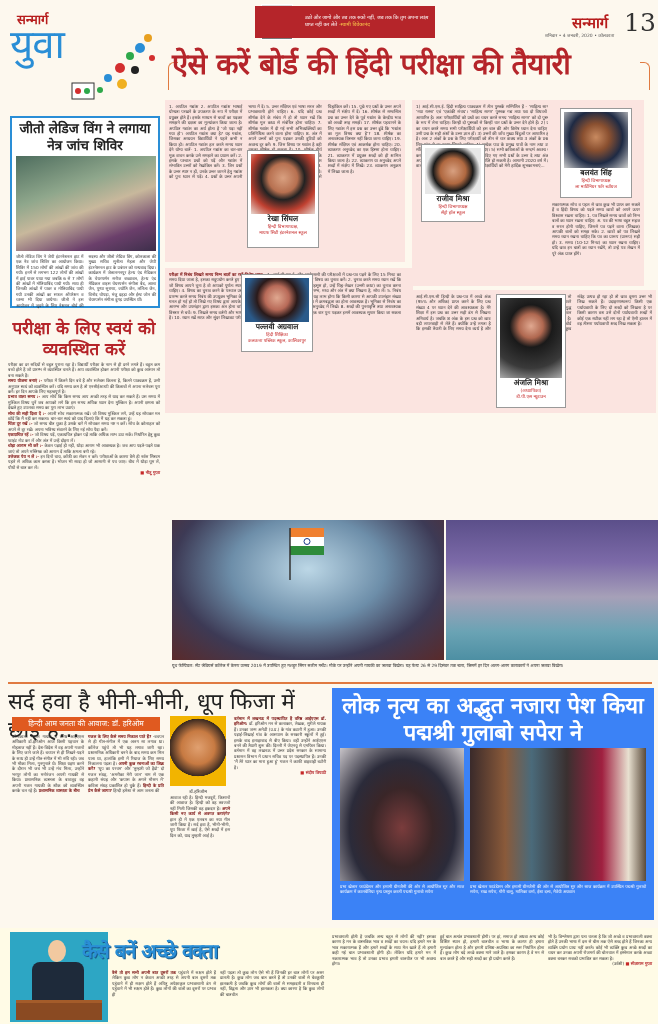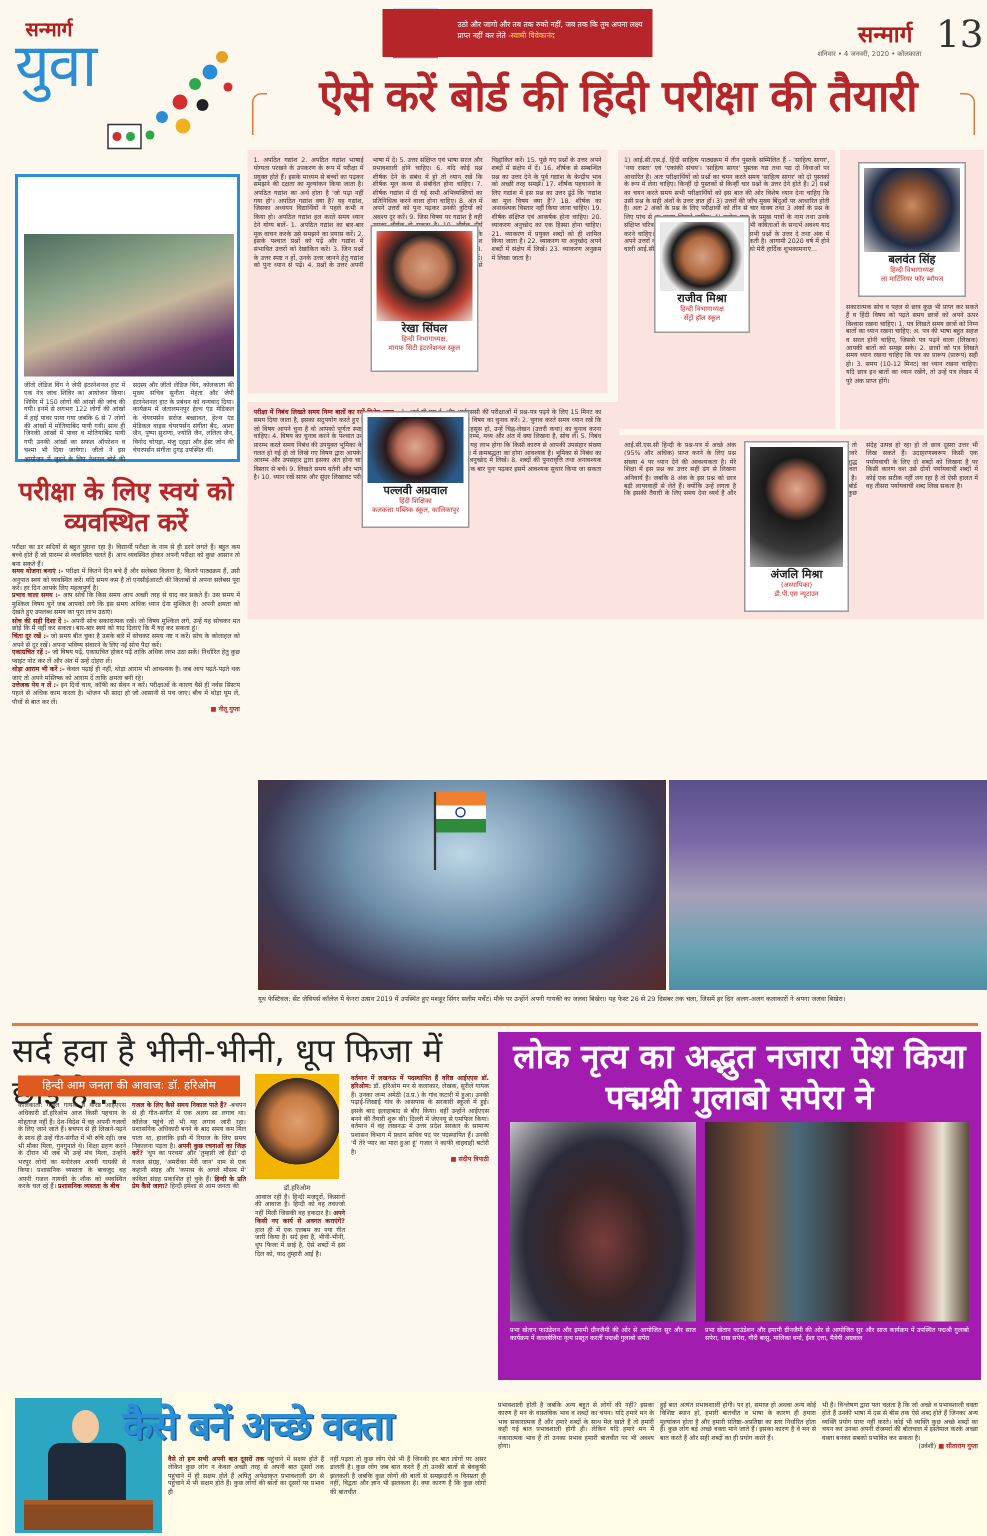--- a/index.html
+++ b/index.html
@@ -10,36 +10,36 @@
 
 .brand-small{left:17px;top:10px;font-family:"DejaVu Serif",serif;font-weight:bold;font-size:13px;color:#b71c1c}
 .brand-yuva{left:10px;top:22px;font-size:40px;font-weight:normal;color:#2a8ed6;letter-spacing:-1px;line-height:44px}
 .icons-cloud{left:60px;top:28px;width:110px;height:75px}
 .quote-bar{left:255px;top:6px;width:180px;height:32px;background:#b5252a;color:#fff;font-size:5px;line-height:7px;padding:8px 6px 0 50px}
 .quote-portrait{left:261px;top:4px;width:32px;height:36px;background:linear-gradient(#ddd,#777);border:1px solid #fff}
 .quote-author{color:#ffd34d}
 .masthead-brand{left:572px;top:12px;font-family:"DejaVu Serif",serif;font-weight:bold;font-size:15px;color:#b71c1c}
 .page-num{left:624px;top:8px;font-family:"DejaVu Serif",serif;font-size:25px;color:#333}
 .dateline{left:545px;top:32px;font-size:4.5px;color:#555}
-.main-title{left:172px;top:46px;width:480px;font-family:"DejaVu Sans",sans-serif;font-weight:bold;font-size:29px;color:#b5252a;letter-spacing:-0.5px;line-height:36px;text-align:center}
+.main-title{left:172px;top:46px;width:480px;font-family:"DejaVu Sans",sans-serif;font-weight:bold;font-size:29px;color:#b5252a;letter-spacing:-0.5px;line-height:36px;text-align:left}
 .title-bracket-l{left:168px;top:62px;width:10px;height:28px;border-left:1.5px solid #e07a40;border-top:1.5px solid #e07a40;border-radius:6px 0 0 0}
 .title-bracket-r{left:640px;top:62px;width:10px;height:28px;border-right:1.5px solid #e07a40;border-top:1.5px solid #e07a40;border-radius:0 6px 0 0}
 
 .jito-box{left:10px;top:116px;width:150px;height:192px;border:2px solid #2a8ed6;background:#fff}
 .jito-title{left:0;top:2px;width:146px;text-align:center;font-size:13.5px;line-height:17px;font-weight:bold;color:#222}
 .jito-photo{left:4px;top:38px;width:140px;height:95px;background:linear-gradient(160deg,#4e6d5e 0%,#8fa78c 35%,#c8b89c 55%,#6b3f6b 80%,#3c2e4a 100%)}
 .jito-text{left:4px;top:136px;width:140px;column-count:2;column-gap:5px}
 .exam-title{left:8px;top:318px;width:152px;font-size:17px;line-height:21px;font-weight:bold;color:#b5252a;text-align:center}
 .exam-text{left:8px;top:362px;width:152px}
 .byline{color:#b5252a;font-weight:bold}
 
 .pink{background:#fbe4e0}
 .box-a{left:165px;top:100px;width:240px;height:162px}
 .box-b{left:412px;top:100px;width:145px;height:186px}
-.box-c{left:560px;top:100px;width:96px;height:186px}
+.box-c{left:548px;top:100px;width:96px;height:186px}
 .box-d{left:165px;top:268px;width:248px;height:145px}
 .box-e{left:412px;top:290px;width:244px;height:123px}
 .col3{column-count:3;column-gap:6px}
 .photo-frame{background:#fff;border:1px solid #999;padding:3px}
 .person-name{font-size:7.5px;font-weight:bold;color:#222;text-align:center;line-height:10px}
 .person-role{font-size:4.5px;color:#c62828;text-align:center;line-height:6px}
 
 .concert{left:172px;top:520px;width:272px;height:140px;background:radial-gradient(ellipse at 50% 35%,#bcd7e6 0%,#6d8ea9 40%,#3d3a55 70%,#5a2a2a 100%)}
 .ceremony{left:446px;top:520px;width:212px;height:140px;background:linear-gradient(180deg,#5b4f8a 0%,#7c6aa8 30%,#a6a0b8 55%,#6aa3b4 80%,#4d8fa3 100%)}
 .photo-caption{left:172px;top:662px;width:486px;font-size:4.3px;color:#333}
@@ -47,33 +47,33 @@
 
 .winter-title{left:8px;top:688px;width:320px;font-size:22px;font-weight:normal;color:#222;line-height:28px}
 .hariom-banner{left:12px;top:717px;width:148px;height:14px;background:#e05a20;color:#fff;font-size:7.5px;line-height:14px;text-align:center}
 .hariom-photo{left:170px;top:716px;width:56px;height:70px;background:radial-gradient(circle at 50% 45%,#e0a070 0%,#c77a42 35%,#3b2a20 60%,#f2b400 61%,#f2b400 100%)}
 .hariom-photo-cap{left:170px;top:788px;width:56px;font-size:4.5px;text-align:center;color:#333}
 .winter-col1{left:12px;top:734px;width:72px}
 .winter-col2{left:88px;top:734px;width:76px}
 .winter-col3{left:170px;top:795px;width:60px}
 .winter-col4{left:234px;top:716px;width:92px}
 
-.folk-panel{left:332px;top:688px;width:322px;height:232px;background:#a21caf}
+.folk-panel{left:332px;top:688px;width:322px;height:232px;background:#3b82f6}
 .folk-title{left:0;top:4px;width:322px;text-align:center;font-size:22px;line-height:27px;color:#fff;font-weight:bold}
 .folk-photo1{left:8px;top:60px;width:124px;height:133px;background:radial-gradient(ellipse at 50% 60%,#7a3c3c 0%,#3a2628 35%,#2b2b3a 60%,#c8c4c8 100%)}
 .folk-photo2{left:138px;top:60px;width:176px;height:133px;background:linear-gradient(90deg,#3a2a2a 0%,#8a5a3a 20%,#4a6a7a 35%,#3a3030 55%,#a02040 75%,#e8e0d0 90%,#5a4a3a 100%)}
 .folk-cap1{left:8px;top:196px;width:124px;color:#fff}
 .folk-cap2{left:138px;top:196px;width:176px;color:#fff}
 
 .speaker-bg{left:0;top:928px;width:658px;height:96px;background:#fffbe6}
 .speaker-art{left:10px;top:932px;width:98px;height:90px;background:#2da6c4}
 .podium{left:16px;top:1000px;width:86px;height:20px;background:#8a4a22;border-top:3px solid #a45c2a}
 .speaker-head{left:48px;top:940px;width:18px;height:22px;border-radius:50%;background:#f2c9a0}
 .speaker-body{left:32px;top:962px;width:52px;height:38px;background:#1e2a3a;border-radius:8px 8px 0 0}
-.speaker-title{left:82px;top:932px;width:240px;font-size:26px;line-height:38px;font-weight:bold;color:#2a8ed6;text-shadow:1px 1px 0 #1a5a8a;letter-spacing:-1px}
+.speaker-title{left:82px;top:932px;width:240px;font-size:20px;line-height:38px;font-weight:bold;color:#2a8ed6;text-shadow:1px 1px 0 #1a5a8a;letter-spacing:-1px}
 .speaker-c1{left:112px;top:970px;width:104px}
 .speaker-c2{left:220px;top:970px;width:104px}
 .speaker-c3{left:332px;top:934px;width:104px}
 .speaker-c4{left:440px;top:934px;width:104px}
 .speaker-c5{left:548px;top:934px;width:104px}
 .dot{color:#c62828}
 </style>
 </head>
 <body>
 
@@ -101,20 +101,21 @@
 </div>
 <div class="abs masthead-brand">सन्मार्ग</div>
 <div class="abs page-num">13</div>
 <div class="abs dateline">शनिवार • 4 जनवरी, 2020 • कोलकाता</div>
 
 <div class="abs title-bracket-l"></div>
 <div class="abs title-bracket-r"></div>
 <div class="abs main-title">ऐसे करें बोर्ड की हिंदी परीक्षा की तैयारी</div>
 
 <div class="abs jito-box">
+  <div class="abs jito-title">जीतो लेडिज विंग ने लगाया नेत्र जांच शिविर</div>
   <div class="abs jito-photo"></div>
   <div class="abs jito-text tiny">जीतो लेडिज विंग ने जेपी इंटरनेशनल हाट में एक नेत्र जांच शिविर का आयोजन किया। शिविर में 150 लोगों की आंखों की जांच की गयी। इनमें से लगभग 122 लोगों की आंखों में हाई पावर पाया गया जबकि 6 से 7 लोगों की आंखों में मोतियाबिंद पायी गयी। साथ ही जिनकी आंखों में पावर व मोतियाबिंद पायी गयी उनकी आंखों का सफल ऑपरेशन व चश्मा भी दिया जायेगा। जीतो ने इस आयोजन में जुड़ने के लिए नेशनल बोर्ड की सदस्य और जीतो लेडिज विंग, कोलकाता की मुख्य सचिव सुनीता मेहता और जेपी इंटरनेशनल हाट के प्रबंधन को धन्यवाद दिया। कार्यक्रम में जेतालमनपुर हेल्थ एंड मेडिकल के चेयरपर्सन सरोज बच्छावत, हेल्थ एंड मेडिकल वाइस चेयरपर्सन संगीता बैद, आशा जैन, पुष्पा सुराणा, ज्योति जैन, ललिता जैन, विनोद चोपड़ा, मंजु दहड़ा और ईस्ट जोन की चेयरपर्सन संगीता दुगड़ उपस्थित थीं।</div>
 </div>
 
 <div class="abs exam-title">परीक्षा के लिए स्वयं को व्यवस्थित करें</div>
 <div class="abs exam-text tiny">
   <p>परीक्षा का डर सदियों से बहुत पुराना रहा है। विद्यार्थी परीक्षा के नाम से ही डरने लगते हैं। बहुत कम बच्चे होते हैं जो प्रारम्भ से व्यवस्थित चलते हैं। आप व्यवस्थित होकर अपनी परीक्षा को कुछ आसान तो बना सकते हैं।</p>
   <p><b>समय योजना बनाएं :-</b> <span>परीक्षा में कितने दिन बचे हैं और सलेबस कितना है, कितने पाठ्यक्रम हैं, उसी अनुपात स्वयं को व्यवस्थित करें। यदि समय कम है तो एनसीईआरटी की किताबों से अपना सलेबस पूरा करें। हर दिन आपके लिए महत्वपूर्ण है।</span></p>
   <p><b>प्रभाव वाला समय :-</b> <span>आप सोचें कि किस समय आप अच्छी तरह से याद कर सकते हैं। उस समय में मुश्किल विषय चुनें जब आपको लगे कि इस समय अधिक ध्यान देना मुश्किल है। अपनी क्षमता को देखते हुए उपलब्ध समय का पूरा लाभ उठाएं।</span></p>
   <p><b>सोच की सही दिशा दें :-</b> <span>अपनी सोच सकारात्मक रखें। जो विषय मुश्किल लगे, उन्हें यह सोचकर मत छोड़ें कि मैं नहीं कर सकता। बार-बार स्वयं को याद दिलाएं कि मैं यह कर सकता हूं।</span></p>
@@ -130,21 +131,21 @@
   <div class="abs photo-frame" style="left:82px;top:50px;width:72px;height:98px">
     <div style="width:64px;height:60px;background:radial-gradient(circle at 50% 40%,#d9a080 0%,#b77050 30%,#222 45%,#c04030 70%,#e8d8d0 100%)"></div>
     <div class="person-name">रेखा सिंघल</div>
     <div class="person-role">हिन्दी विभागाध्यक्ष,</div>
     <div class="person-role">मायफ सिटी इंटरनेशनल स्कूल</div>
   </div>
 </div>
 
 <div class="abs pink box-b">
   <div class="abs tiny" style="left:4px;top:4px;width:137px;height:178px;overflow:hidden">1) आई.सी.एस.ई. हिंदी साहित्य पाठ्यक्रम में तीन पुस्तकें सम्मिलित हैं - 'साहित्य सागर', 'नया रास्ता' एवं 'एकांकी संचय'। 'साहित्य सागर' पुस्तक गद्य तथा पद्य दो विधाओं पर आधारित है। अतः परीक्षार्थियों को प्रश्नों का चयन करते समय 'साहित्य सागर' को दो पुस्तकों के रूप में लेना चाहिए। किन्हीं दो पुस्तकों से किन्हीं चार प्रश्नों के उत्तर देने होते हैं। 2) प्रश्नों का चयन करते समय सभी परीक्षार्थियों को इस बात की ओर विशेष ध्यान देना चाहिए कि उसी प्रश्न के सही अंशों के उत्तर ज्ञात हों। 3) उत्तरों की जाँच मुख्य बिंदुओं पर आधारित होती है। अतः 2 अंकों के प्रश्न के लिए परीक्षार्थी को तीन से चार वाक्य तथा 3 अंकों के प्रश्न के लिए पांच से छः वाक्य लिखने चाहिए। 4) प्रत्येक पाठ के प्रमुख पात्रों के नाम तथा उनके संक्षिप्त चरित्र-चित्रण की एक सूची बनानी चाहिए। 5) सभी कविताओं के सन्दर्भ अवश्य याद करने चाहिए। 6) यदि कोई छात्र ध्यानपूर्वक दिए गए सभी प्रश्नों के उत्तर दे तथा अंक में अपने उत्तरों को दोहराए, तो उसे पूर्णांक की प्राप्ति हो सकती है। आगामी 2020 वर्ष में होने वाली आई.सी.एस.ई. परीक्षा देने वाले सभी परीक्षार्थियों को मेरी हार्दिक शुभकामनाएं...</div>
-  <div class="abs photo-frame" style="left:24px;top:44px;width:64px;height:78px">
+  <div class="abs photo-frame" style="left:9px;top:44px;width:64px;height:78px">
     <div style="width:56px;height:46px;background:radial-gradient(circle at 50% 50%,#d8a080 0%,#b06840 35%,#1a1a1a 55%,#e8e8e8 75%)"></div>
     <div class="person-name">राजीव मिश्रा</div>
     <div class="person-role">हिन्दी विभागाध्यक्ष</div>
     <div class="person-role">सेंट्रो हॉल स्कूल</div>
   </div>
 </div>
 
 <div class="abs pink box-c">
   <div class="abs photo-frame" style="left:12px;top:8px;width:72px;height:90px">
     <div style="width:64px;height:56px;background:radial-gradient(circle at 50% 45%,#c88a60 0%,#8a5030 30%,#1e2a44 60%,#ccc 100%)"></div>

